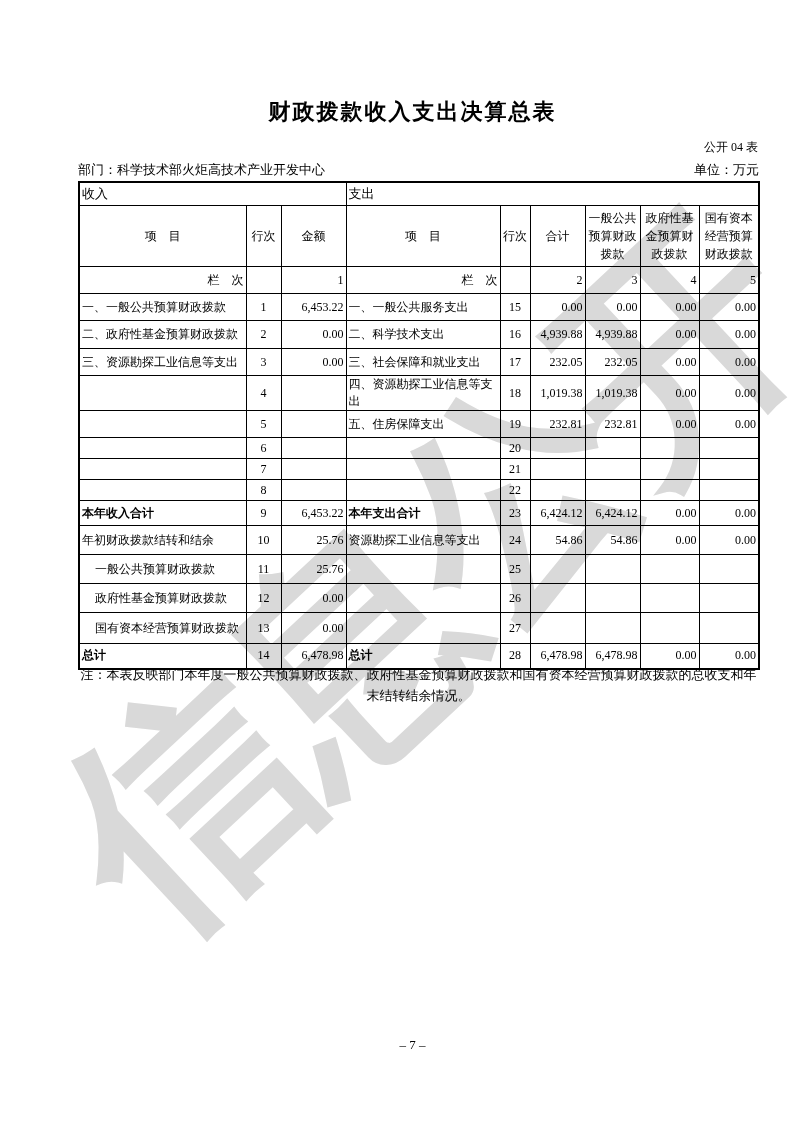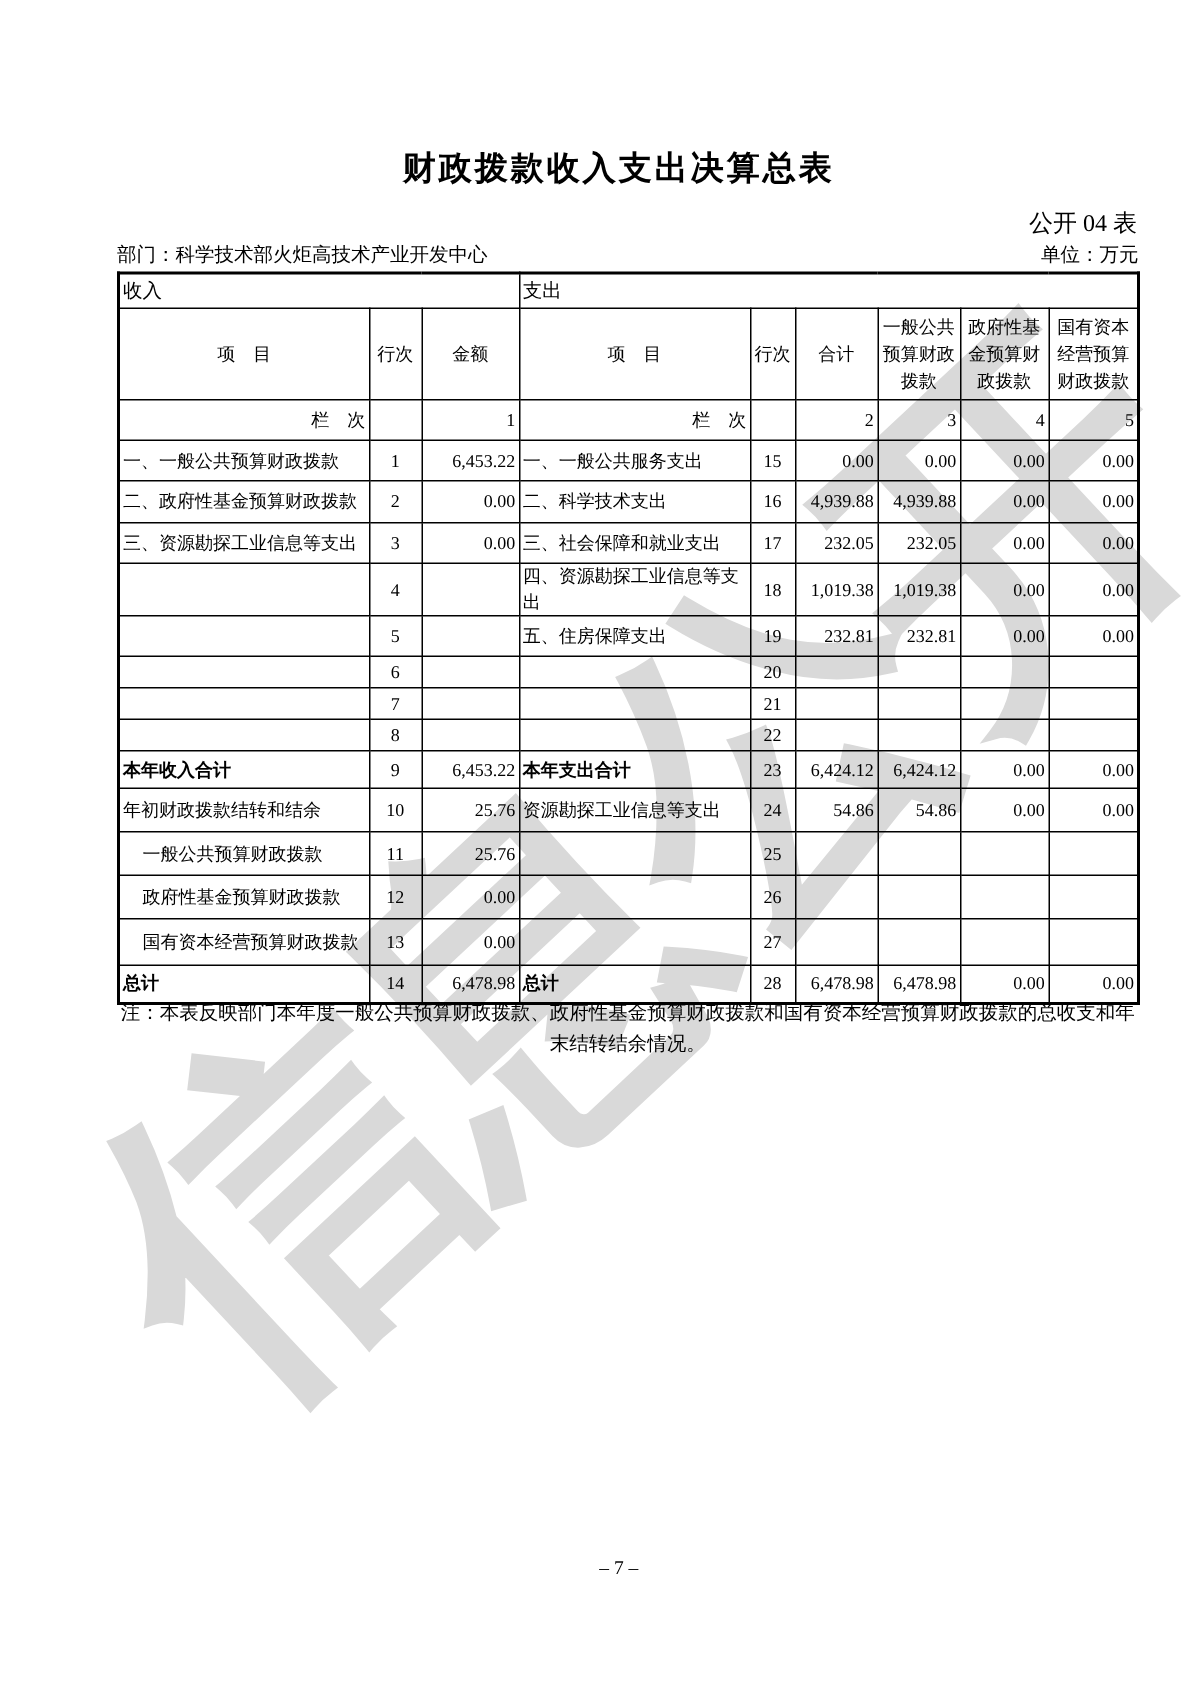--- a/index.html
+++ b/index.html
@@ -12,21 +12,21 @@
     transform:translate(-50%,-50%) rotate(-43deg);
     font-family:"DejaVu Sans","Liberation Sans",sans-serif;
     font-weight:bold;font-size:235px;letter-spacing:-12px;
     color:#d9d9d9;white-space:nowrap;z-index:0;user-select:none;
   }
   .content{position:absolute;left:0;top:0;width:100%;height:100%;z-index:1;margin-left:16px;}
   .title{
     position:absolute;top:97px;left:0;width:100%;text-align:center;
     font-size:22px;font-weight:bold;letter-spacing:2px;
   }
-  .code-line{position:absolute;top:139px;right:51px;font-size:16px;}
+  .code-line{position:absolute;top:139px;right:51px;font-size:12px;}
   .meta-line{
     position:absolute;top:161px;left:62px;width:681px;
     display:flex;justify-content:space-between;font-size:13px;
   }
   table.fiscal{
     position:absolute;top:181px;left:62px;width:681px;
     border-collapse:collapse;table-layout:fixed;
     font-size:12px;border:2px solid #000;
   }
   table.fiscal td{border:1px solid #000;padding:0 2px;overflow:hidden;background:transparent;}

